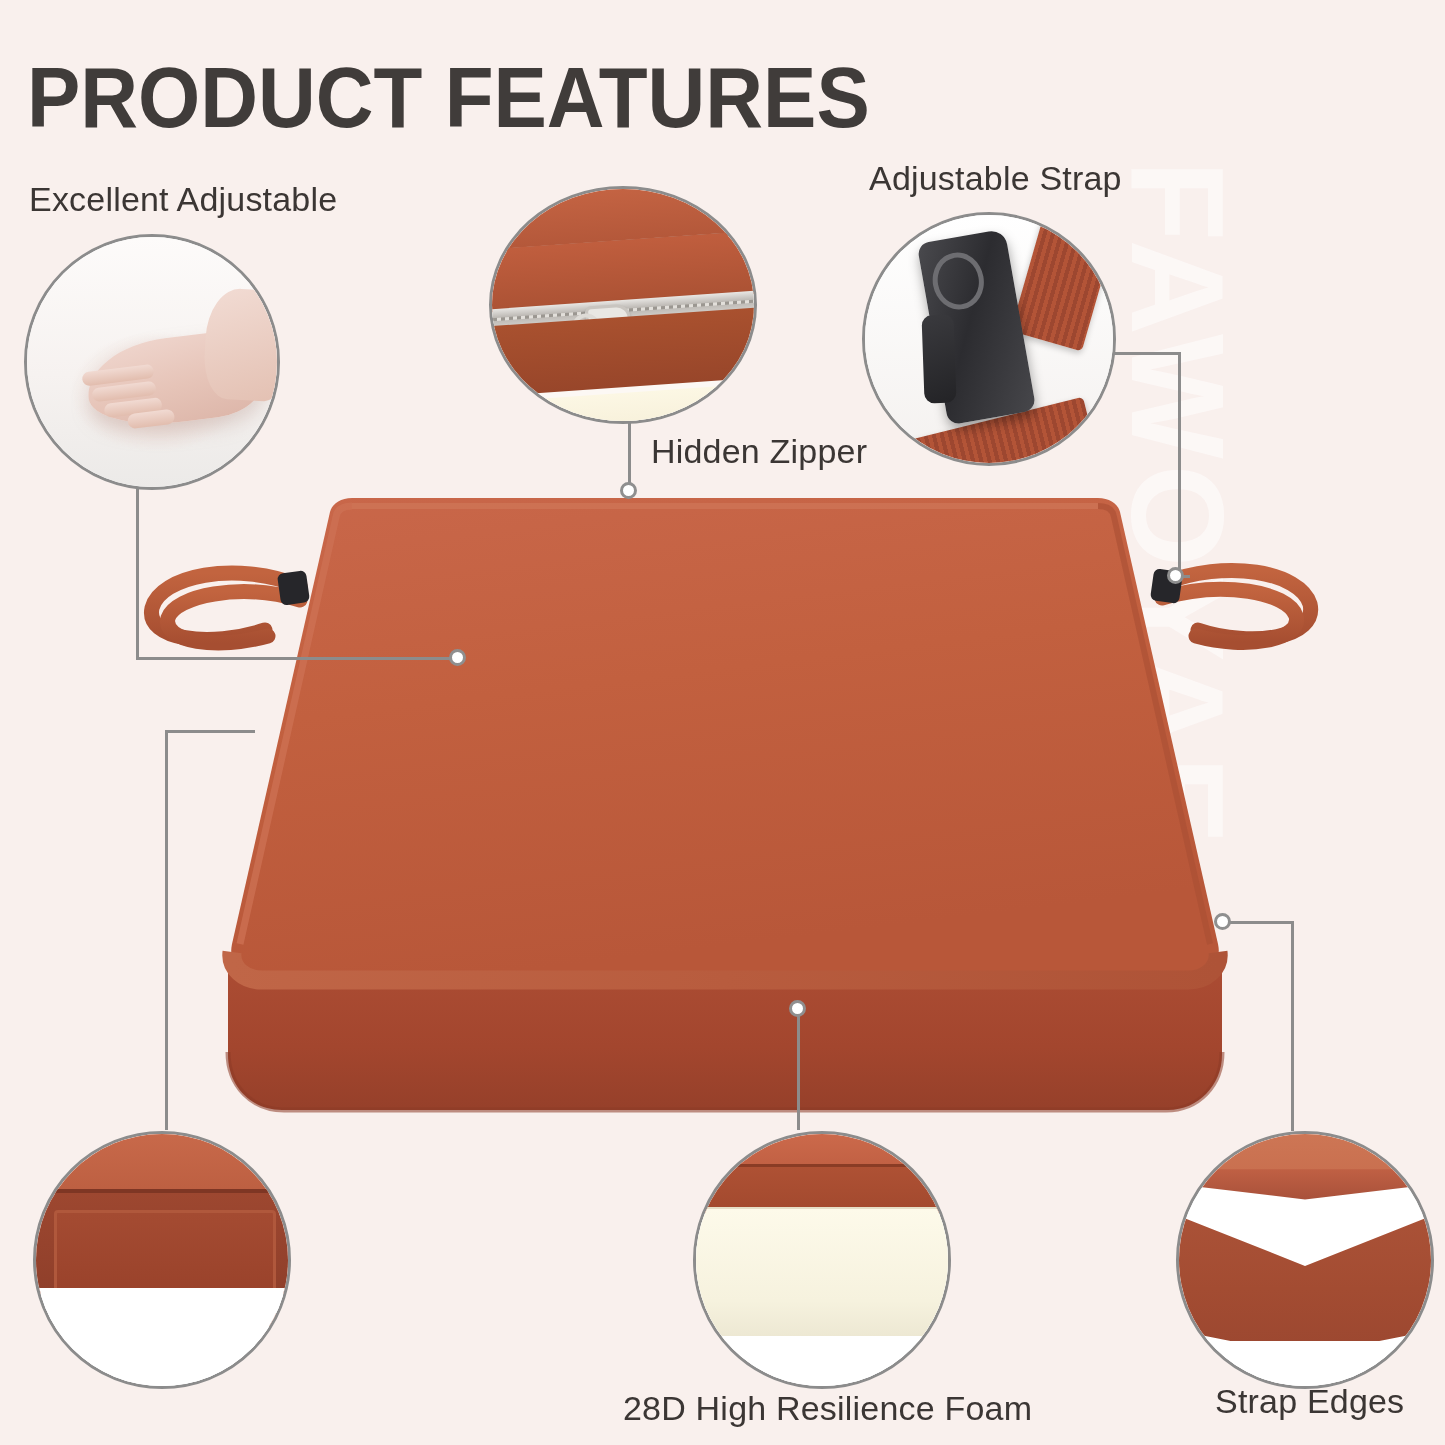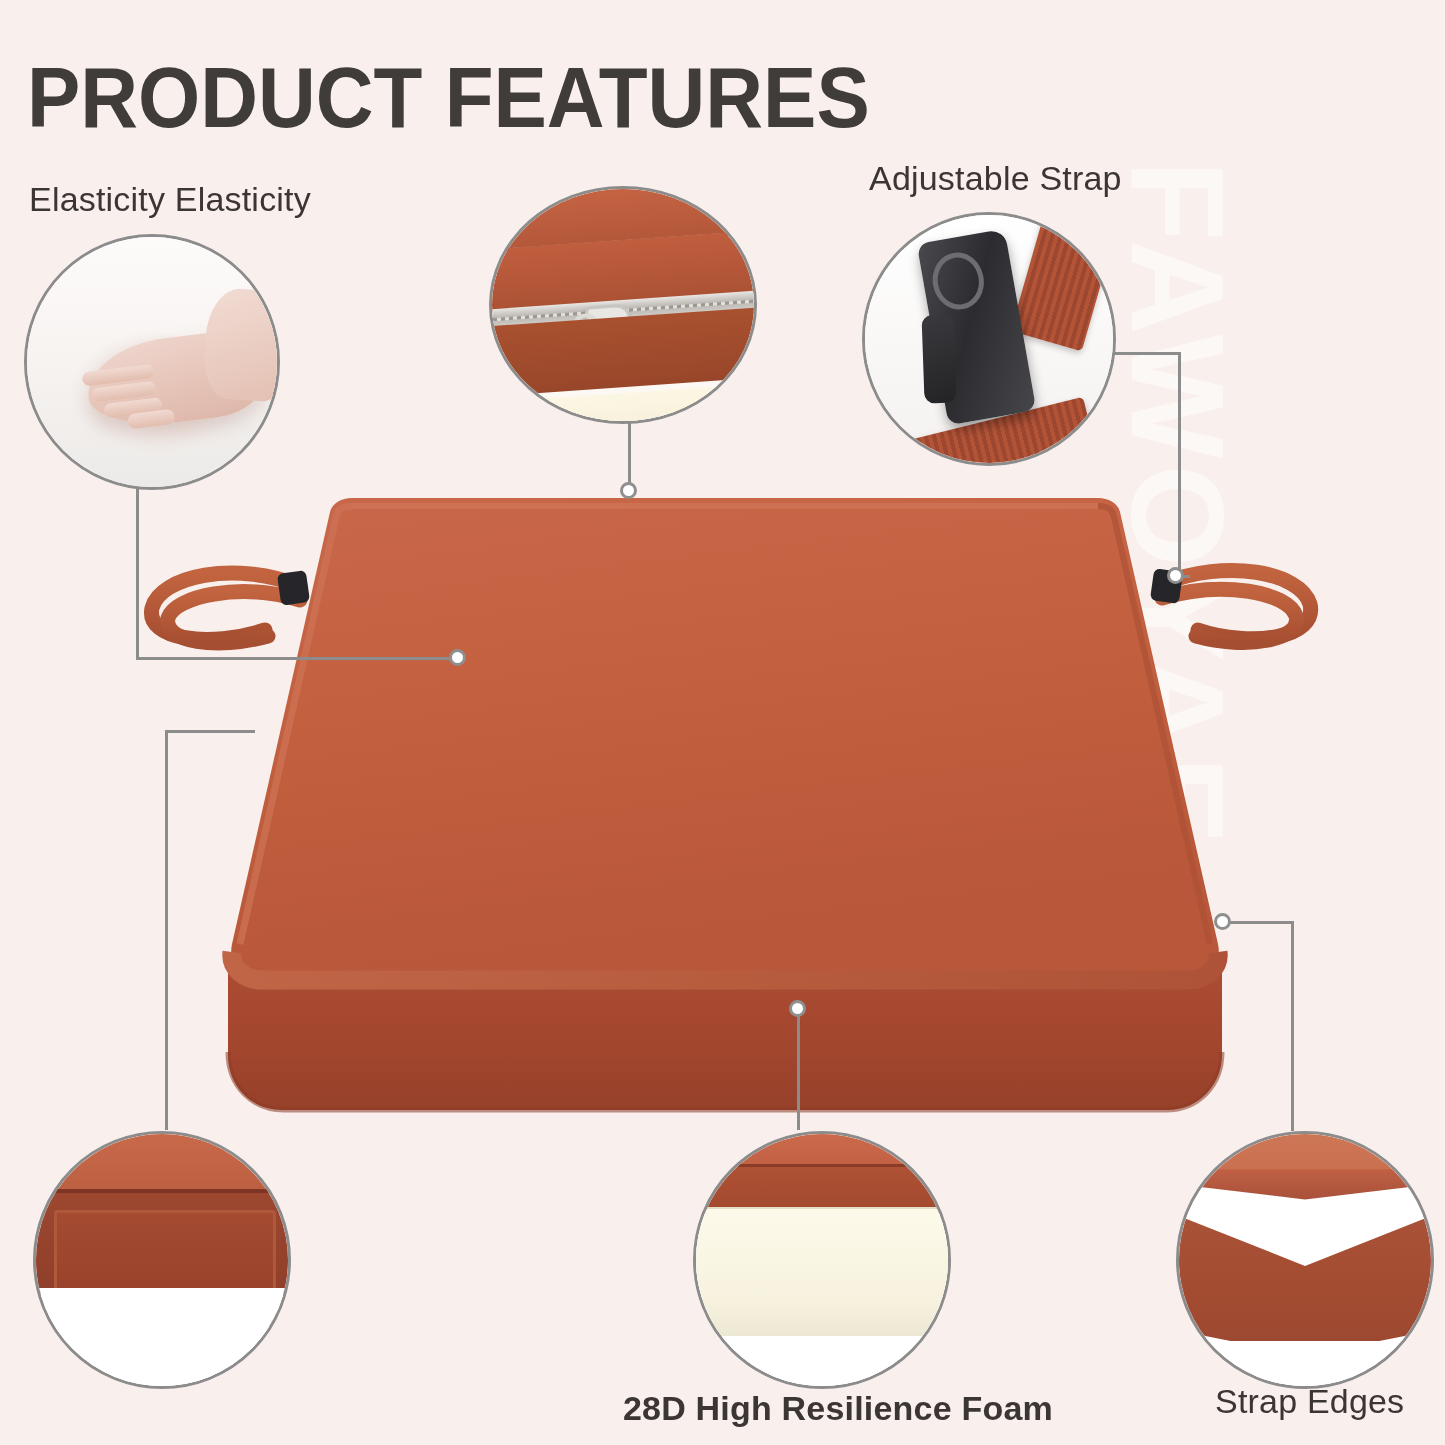--- a/index.html
+++ b/index.html
@@ -317,23 +317,24 @@
 
   <div class="circle c-piped" style="left:1176px;top:1131px;width:252px;height:252px;">
     <div class="inner">
       <div class="pe-top"></div>
       <div class="pe-pipe"></div>
       <div class="pe-body"></div>
       <div class="pe-white"></div>
     </div>
   </div>
 
-  <div class="label" style="left:29px;top:180px;">Elasticity Elasticity</div>
-
+  <div class="label" style="left:29px;top:180px;">Excellent Adjustable</div>
+
+  <div class="label" style="left:651px;top:432px;">Hidden Zipper</div>
 
   <div class="label" style="left:869px;top:159px;">Adjustable Strap</div>
 
 
-  <div class="label" style="left:623px;top:1389px;font-weight:bold;">28D High Resilience Foam</div>
+  <div class="label" style="left:623px;top:1389px;">28D High Resilience Foam</div>
 
   <div class="label" style="left:1215px;top:1382px;">Strap Edges</div>
 
 </div>
 
 </body></html>

